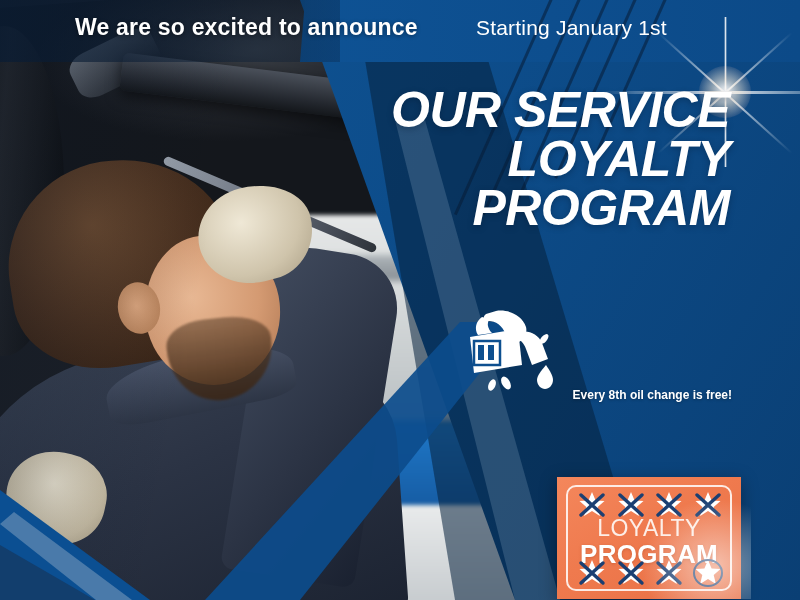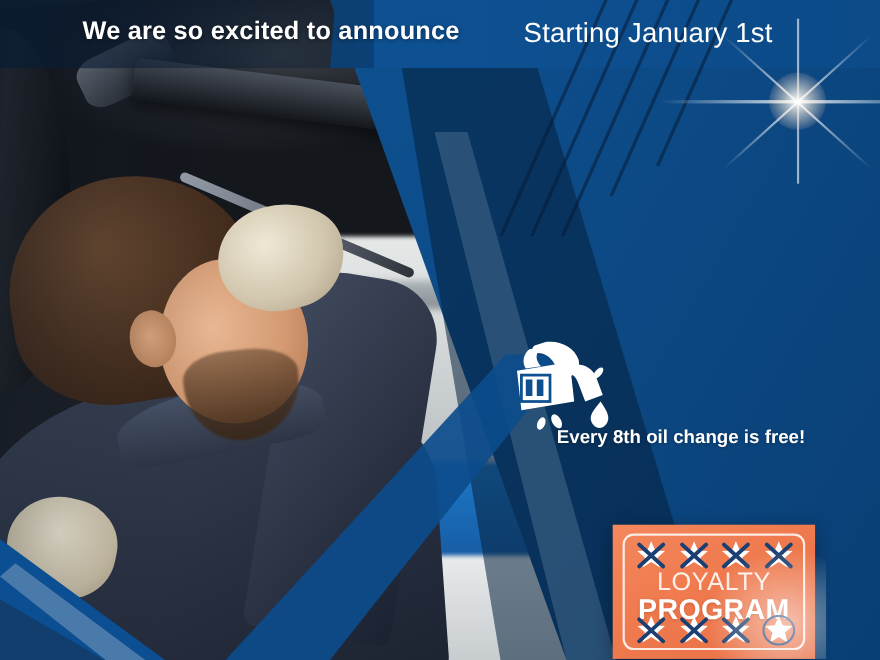--- a/index.html
+++ b/index.html
@@ -207,38 +207,38 @@
   .ray-d2{width:180px;height:2px;margin-left:-90px;transform:rotate(-42deg);}
 
   
   .kicker{
     position:absolute;top:14px;left:75px;
     font-size:23px;color:#fff;font-weight:700;letter-spacing:.2px;
     text-shadow:0 1px 4px rgba(0,0,0,.45);
   }
   .kicker-date{
     position:absolute;top:16px;left:476px;
-    font-size:25px;color:#fff;letter-spacing:.2px;
+    font-size:21px;color:#fff;letter-spacing:.2px;
   }
   .headline{
     position:absolute;right:70px;top:86px;width:420px;
     text-align:right;color:#fff;
     font-weight:700;font-style:italic;
     font-size:50px;line-height:.98;letter-spacing:-.5px;
     text-shadow:0 2px 6px rgba(4,24,45,.35);
   }
   .headline div{white-space:nowrap;}
   .body-copy{
     position:absolute;right:68px;top:254px;width:260px;
     text-align:right;color:#eaf1f8;
     font-size:16.5px;line-height:1.55;
   }
   .offer{
     position:absolute;right:68px;top:388px;width:300px;
-    text-align:right;color:#fff;font-weight:700;font-size:17px;
+    text-align:right;color:#fff;font-weight:700;font-size:12px;
     text-shadow:0 1px 3px rgba(0,0,0,.3);
   }
   .infolink{
     position:absolute;right:68px;top:438px;width:300px;
     text-align:right;color:#fff;font-size:17px;
   }
   .infolink span{ text-decoration:underline; text-underline-offset:3px;}
 
   
   .oil-icon{position:absolute;left:452px;top:303px;width:104px;height:92px;}
@@ -327,20 +327,25 @@
     <div class="ray ray-h"></div>
     <div class="ray ray-v"></div>
     <div class="ray ray-d1"></div>
     <div class="ray ray-d2"></div>
     <div class="core"></div>
   </div>
 
   <div class="kicker">We are so excited to announce</div>
   <div class="kicker-date">Starting January 1st</div>
 
+  <div class="headline">
+    <div>OUR SERVICE</div>
+    <div>LOYALTY</div>
+    <div>PROGRAM</div>
+  </div>
 
   <div class="offer">Every 8th oil change is free!</div>
 
   <div class="oil-icon">
     <svg viewBox="0 0 104 92" width="104" height="92">
       <g fill="#ffffff">
         <path d="M18 34 L66 26 L70 62 L22 70 Z"></path>
         <path d="M66 30 C74 26, 86 30, 90 40 L96 56 L80 62 L74 46 C72 40, 68 36, 64 36 Z"></path>
         <path d="M44 8 C56 6, 70 12, 74 24 C76 32, 70 40, 62 40 C58 40, 56 36, 54 32 C50 22, 44 18, 36 18 C32 18, 30 14, 34 11 Z"></path>
         <path d="M30 14 C24 18, 22 26, 26 32 L40 30 C36 26, 34 20, 38 16 Z"></path>

